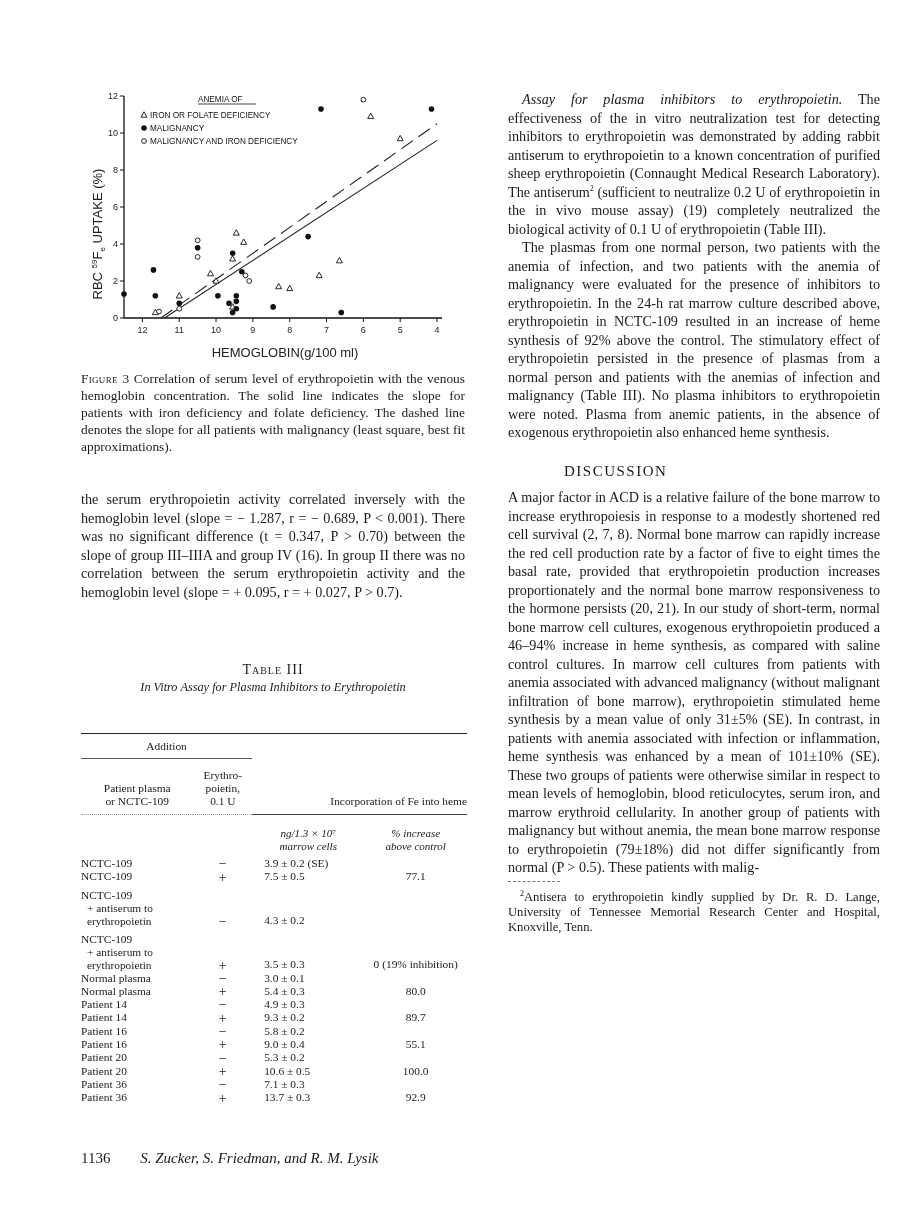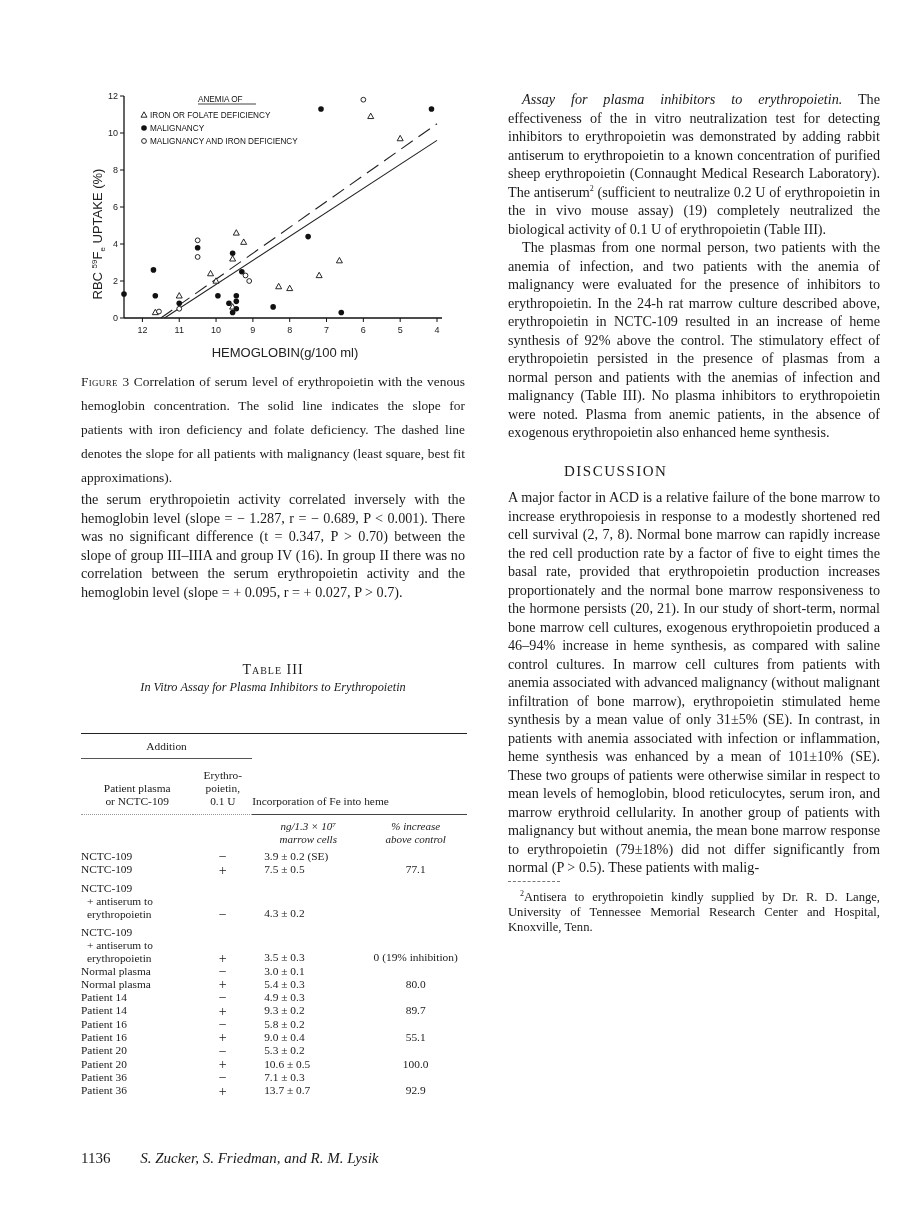--- a/index.html
+++ b/index.html
@@ -1,41 +1,41 @@
 <!DOCTYPE html>
 <html><head>
 <meta charset="utf-8">
 <style>
   html, body { margin: 0; padding: 0; background: #ffffff; }
   body { width: 898px; height: 1228px; position: relative; overflow: hidden;
          font-family: "Liberation Serif", "DejaVu Serif", serif; color: #1a1a1a; }
   .abs { position: absolute; }
   #figure { left: 80px; top: 84px; width: 400px; height: 280px; }
   #figure svg { width: 400px; height: 280px; display: block; }
-  .caption { left: 81px; top: 370px; width: 384px; font-size: 13.4px; line-height: 24px; text-align: justify; }
+  .caption { left: 81px; top: 370px; width: 384px; font-size: 13.4px; line-height: 17px; text-align: justify; }
   .caption .sc { font-variant: small-caps; letter-spacing: 0.3px; }
   .body-text { font-size: 14.2px; line-height: 18.5px; text-align: justify; }
   #left-para { left: 81px; top: 490px; width: 384px; }
   .table-title { left: 81px; top: 662px; width: 384px; text-align: center; font-size: 14px; font-variant: small-caps; letter-spacing: 1px; }
   .table-subtitle { left: 81px; top: 680px; width: 384px; text-align: center; font-size: 12.3px; font-style: italic; }
   #table-wrap { left: 81px; top: 705px; width: 386px; font-size: 11.4px; margin-top: 28px; }
   .rule-top { border-top: 1.3px solid #222; }
   table { border-collapse: collapse; width: 386px; }
   td { padding: 0; vertical-align: bottom; }
   .h-addition { text-align: center; padding: 6px 0 4px 0; }
   .addition-rule { border-bottom: 1px solid #555; }
   .col-a { width: 115px; }
   .col-b { width: 60px; text-align: center; }
   .col-c { width: 105px; text-align: center; }
   .col-d { width: 106px; text-align: center; }
   .head2 td { line-height: 13px; padding-top: 6px; padding-bottom: 6px; text-align: center; }
   .head2 .col-a { text-align: center; }
   .dotted-rule td { height: 1px; padding: 0; }
   .inc-rule { border-top: 1px solid #444; }
-  .head3 td { font-style: italic; line-height: 13px; padding-top: 4px; padding-bottom: 4px; font-size: 11px; }
+  .head3 td { font-style: italic; line-height: 13px; padding-top: 11px; padding-bottom: 4px; font-size: 11px; }
   .data-row td { line-height: 13.3px; }
   .data-row .col-a { text-align: left; }
   .data-row .col-c { text-align: left; padding-left: 12px; }
   .data-row .sign { font-size: 14px; line-height: 13px; }
   .multi .col-a { line-height: 13px; padding-top: 5px; }
   #right-col { left: 508px; top: 90px; width: 372px; }
   #right-col p { margin: 0; }
   .indent-first { text-indent: 14px; }
   .heading-discussion { font-size: 15px; letter-spacing: 1.5px; margin: 20px 0 8px 56px !important; }
   .footnote-rule { width: 52px; border-top: 1px dashed #777; margin: 4px 0 8px 0; }
@@ -170,21 +170,21 @@
     <tr class="head2">
       <td class="col-a">
         <span style="display:block">Patient plasma</span>
         <span style="display:block">or NCTC-109</span>
       </td>
       <td class="col-b">
         <span style="display:block">Erythro-</span>
         <span style="display:block">poietin,</span>
         <span style="display:block">0.1 U</span>
       </td>
-      <td colspan="2" class="col-c" style="text-align:left">Incorporation of Fe into heme</td>
+      <td colspan="2" class="col-c" style="text-align:right">Incorporation of Fe into heme</td>
     </tr>
     <tr class="dotted-rule">
       <td colspan="2" style="border-top:1px dotted #999"></td>
       <td colspan="2" class="inc-rule"></td>
     </tr>
     <tr class="head3">
       <td class="col-a"></td>
       <td class="col-b"></td>
       <td class="col-c">
         <span style="display:block">ng/1.3 × 10⁷</span>
@@ -279,21 +279,21 @@
         </tr>
         <tr class="data-row">
           <td class="col-a">Patient 36</td>
           <td class="col-b sign">−</td>
           <td class="col-c">7.1 ± 0.3</td>
           <td class="col-d"></td>
         </tr>
         <tr class="data-row">
           <td class="col-a">Patient 36</td>
           <td class="col-b sign">+</td>
-          <td class="col-c">13.7 ± 0.7</td>
+          <td class="col-c">13.7 ± 0.3</td>
           <td class="col-d">92.9</td>
         </tr>
       </tbody>
   </table>
 </div>
 
 <div id="right-col" class="abs body-text">
   <p class="indent-first"><i>Assay for plasma inhibitors to erythropoietin.</i><span> The effectiveness of the in vitro neutralization test for detecting inhibitors to erythropoietin was demonstrated by adding rabbit antiserum to erythropoietin to a known concentration of purified sheep erythropoietin (Connaught Medical Research Laboratory). The antiserum</span><sup>2</sup><span> (sufficient to neutralize 0.2 U of erythropoietin in the in vivo mouse assay) (19) completely neutralized the biological activity of 0.1 U of erythropoietin (Table III).</span></p>
   <p class="indent-first">The plasmas from one normal person, two patients with the anemia of infection, and two patients with the anemia of malignancy were evaluated for the presence of inhibitors to erythropoietin. In the 24-h rat marrow culture described above, erythropoietin in NCTC-109 resulted in an increase of heme synthesis of 92% above the control. The stimulatory effect of erythropoietin persisted in the presence of plasmas from a normal person and patients with the anemias of infection and malignancy (Table III). No plasma inhibitors to erythropoietin were noted. Plasma from anemic patients, in the absence of exogenous erythropoietin also enhanced heme synthesis.</p>
   <p class="heading-discussion">DISCUSSION</p>

